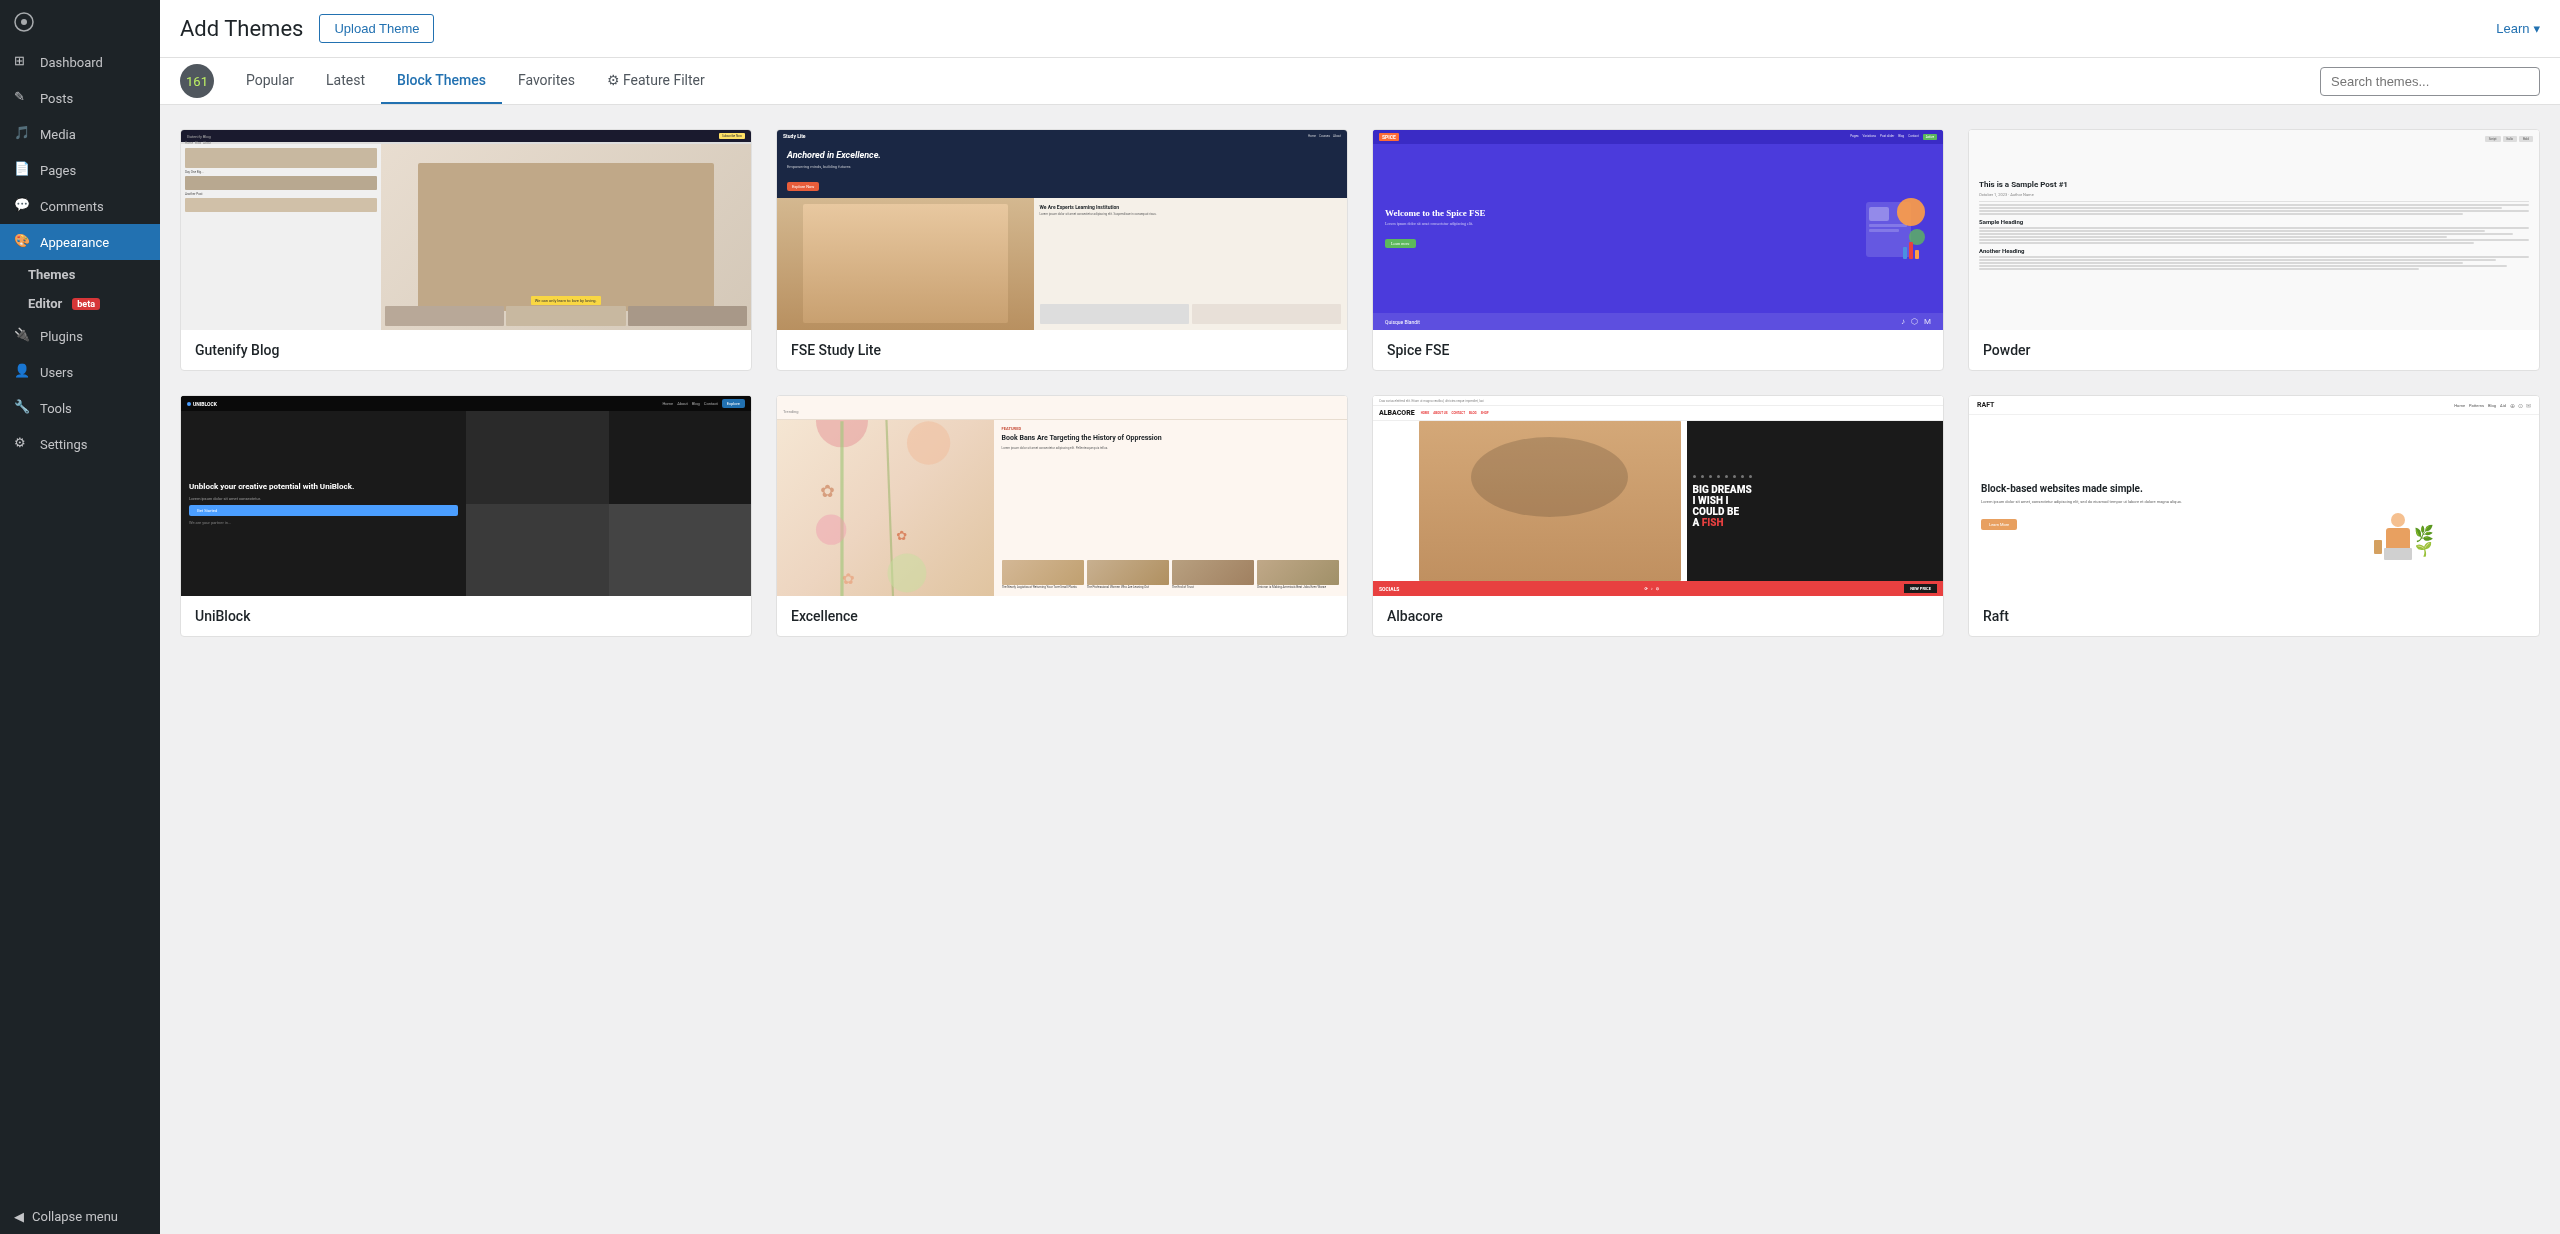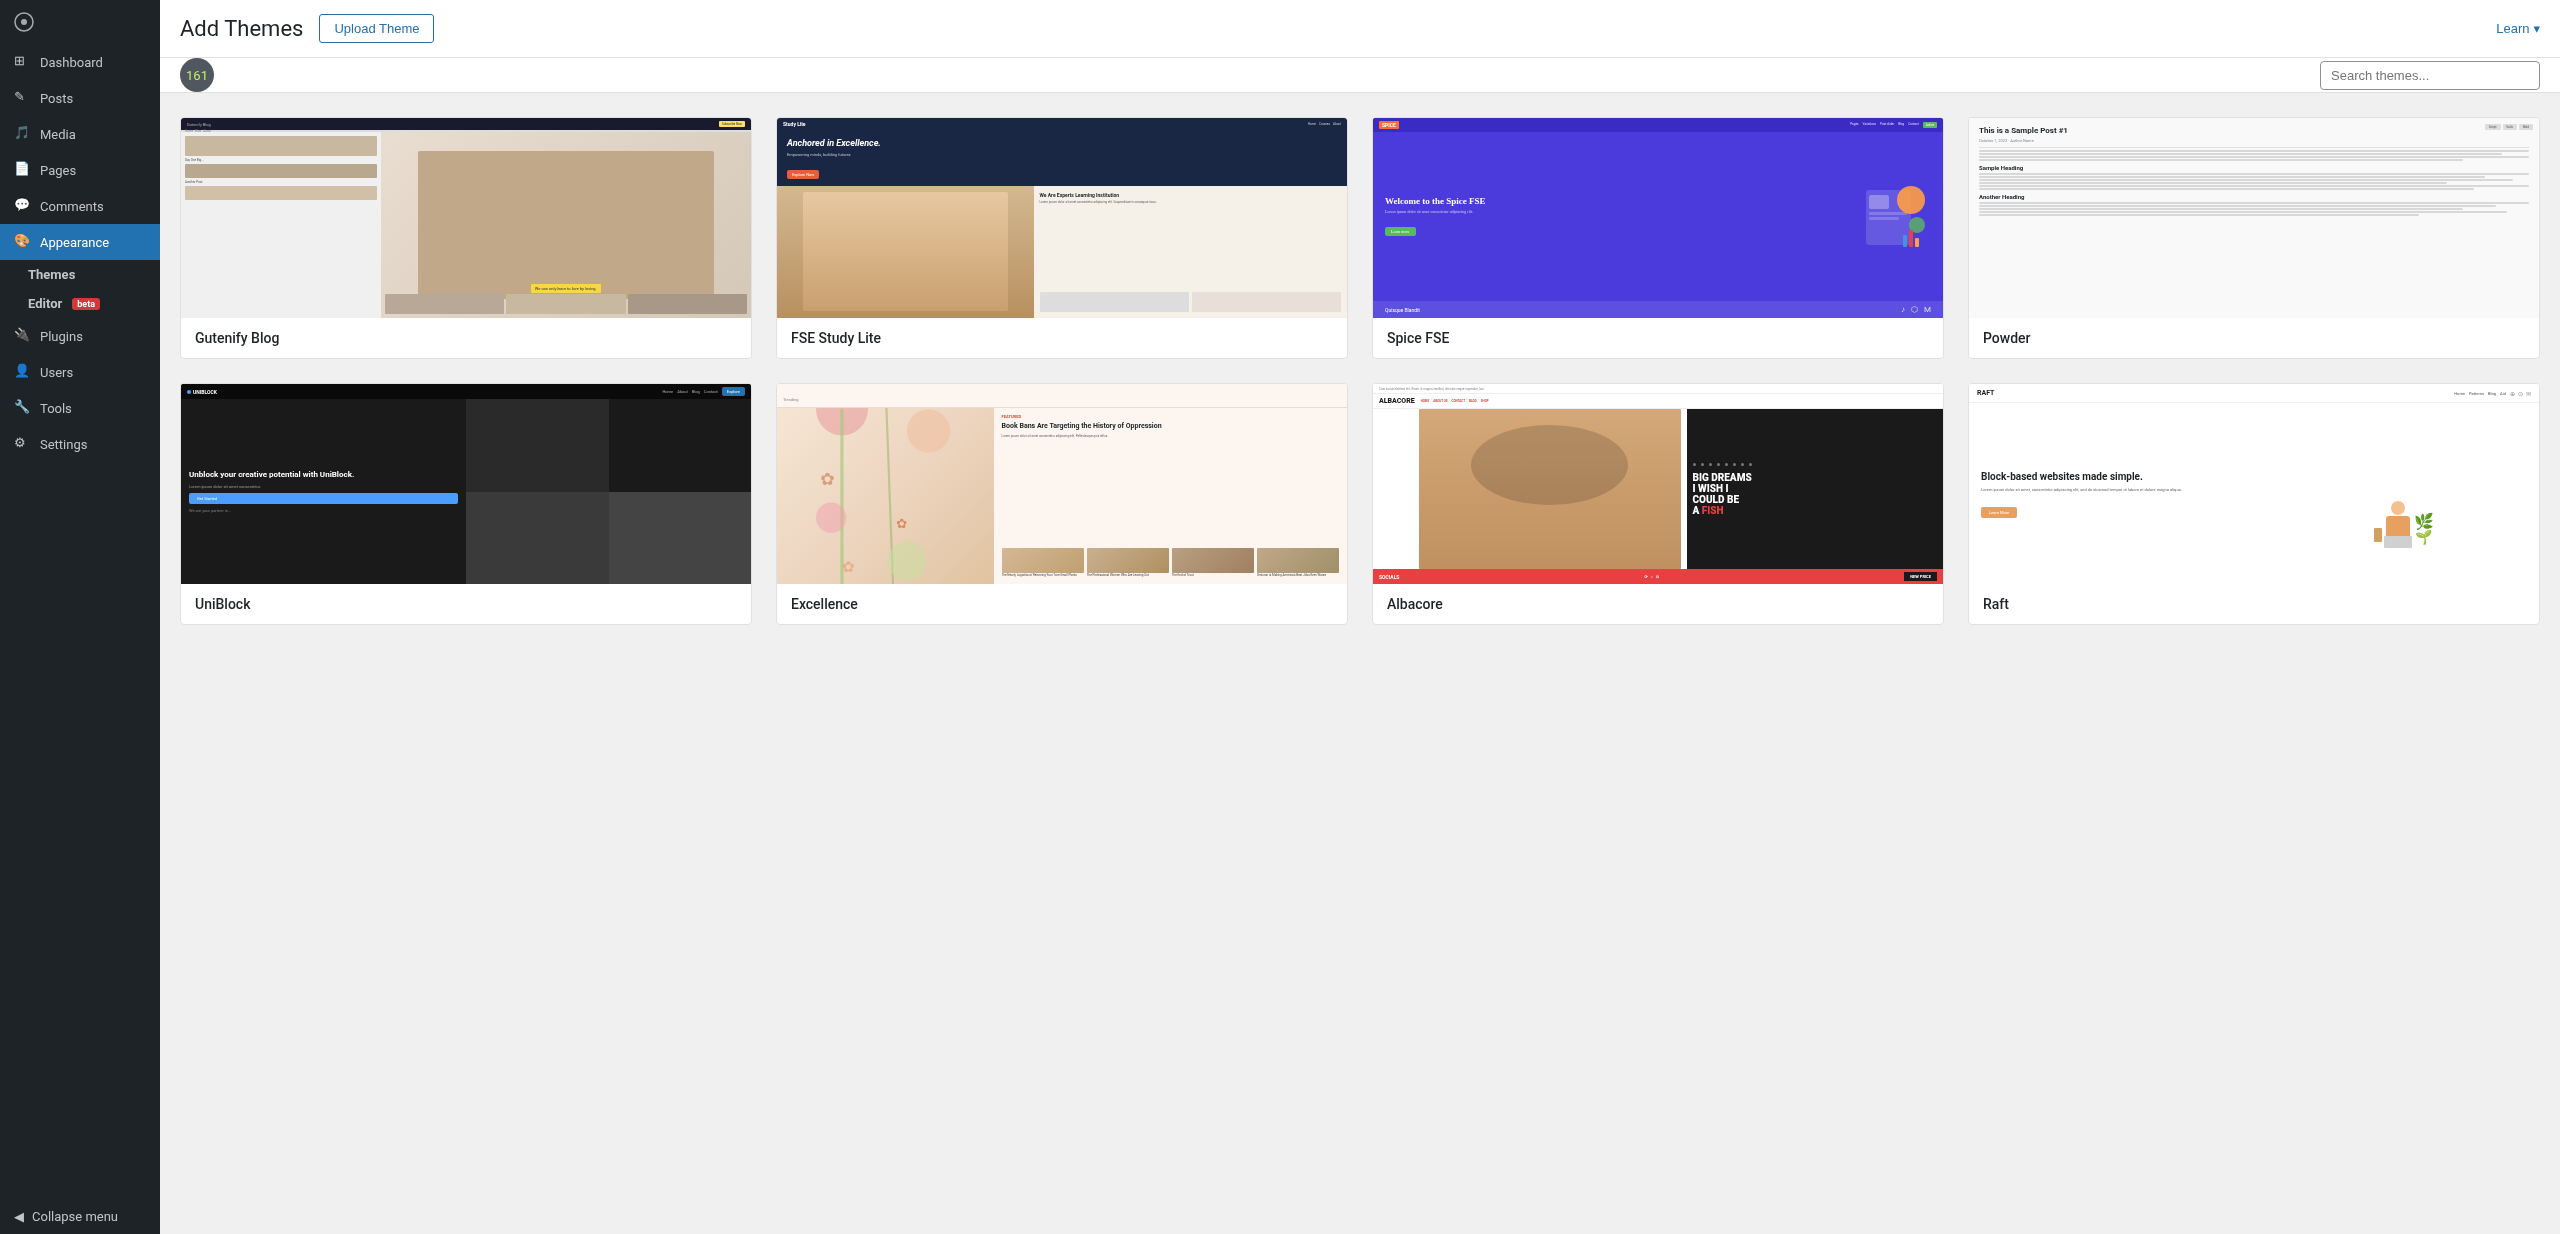--- a/index.html
+++ b/index.html
@@ -249,21 +249,21 @@
       position: relative;
     }
     .powder-controls {
       display: flex;
       gap: 2px;
       position: absolute;
       top: 6px;
       right: 6px;
     }
     .powder-ctrl { background: #ddd; border-radius: 1px; padding: 1px 4px; font-size: 3px; color: #555; }
-    .powder-title { font-size: 8px; font-weight: bold; margin-bottom: 3px; color: #1d2327; }
+    .powder-title { font-size: 8px; font-weight: bold; margin-bottom: 3px; color: #1d2327; margin-top: 42px; }
     .powder-meta { font-size: 4px; color: #888; margin-bottom: 4px; }
     .powder-line { background: #e0e0e0; height: 1px; margin-bottom: 2px; }
     .powder-heading { font-size: 6px; font-weight: bold; color: #1d2327; margin: 3px 0 2px; }
     .powder-text-lines { display: flex; flex-direction: column; gap: 1px; }
     .powder-text-line { background: #d8d8d8; height: 2px; border-radius: 1px; }
 
     
     .uniblock-inner {
       width: 100%;
       height: 100%;
@@ -490,20 +490,38 @@
       <button class="upload-btn">Upload Theme</button>
     </div>
     <button class="help-btn">
       <span>Learn</span>
       <span>▾</span>
     </button>
   </div>
 
   <div id="tabs-area">
     <div class="count-badge">161</div>
+    <div class="tabs">
+      <div class="tab">
+        <span>Popular</span>
+      </div>
+      <div class="tab">
+        <span>Latest</span>
+      </div>
+      <div class="tab active">
+        <span>Block Themes</span>
+      </div>
+      <div class="tab">
+        <span>Favorites</span>
+      </div>
+      <div class="tab">
+        <span>⚙</span>
+        <span>Feature Filter</span>
+      </div>
+    </div>
     <div class="search-input-wrap">
       <input class="search-input" type="text" placeholder="Search themes..." style="">
     </div>
   </div>
 
   <div id="theme-grid">
 
     <div class="theme-card">
       <div class="theme-preview prev-gutenify">
         <div class="gutenify-inner">

